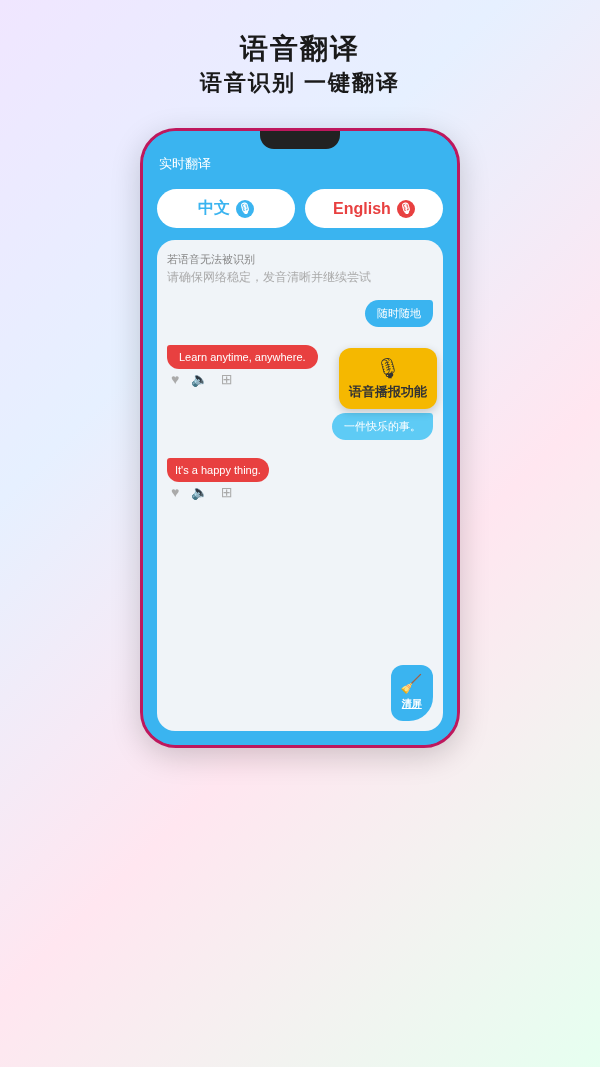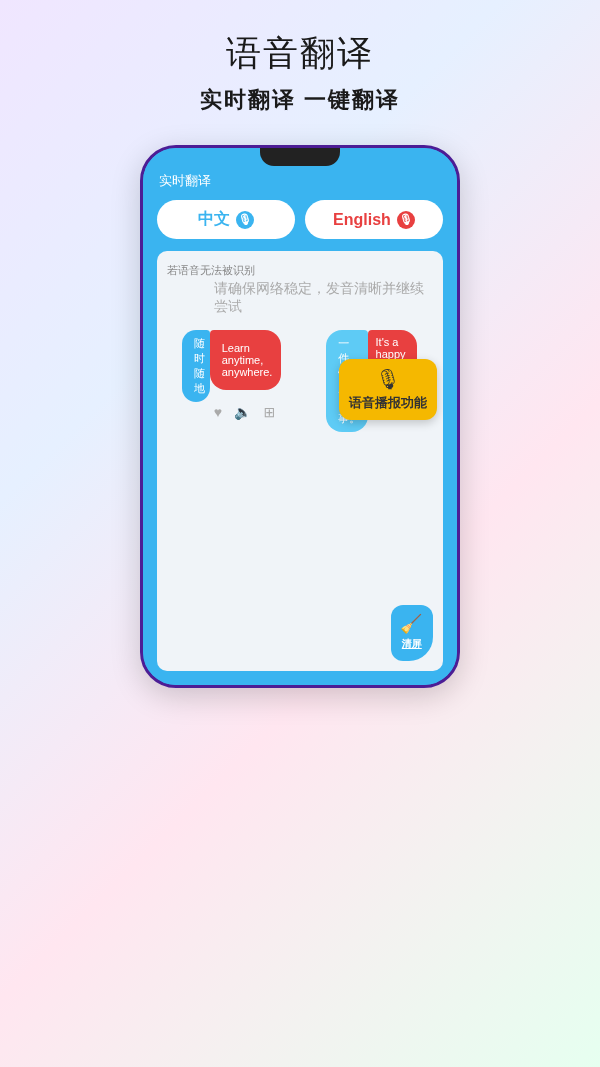--- a/index.html
+++ b/index.html
@@ -11,41 +11,40 @@
       font-family: -apple-system, "PingFang SC", "Helvetica Neue", Arial, sans-serif;
       background: linear-gradient(135deg, #f0e6ff 0%, #e6f0ff 30%, #ffe6f0 60%, #e6fff0 100%);
       display: flex;
       flex-direction: column;
       align-items: center;
       justify-content: flex-start;
       padding-top: 30px;
     }
 
     .page-title {
-      font-size: 35px;
-      font-weight: 400;
+      font-size: 28px;
+      font-weight: 700;
       color: #1a1a1a;
-      margin-bottom: 8px;
       letter-spacing: 2px;
     }
 
     .page-subtitle {
       font-size: 22px;
       font-weight: 600;
       color: #1a1a1a;
       margin-bottom: 30px;
       letter-spacing: 2px;
     }
 
     .phone-wrapper {
       width: 320px;
-      height: 543px;
+      height: 620px;
       background: #3ab4f0;
       border-radius: 36px;
-      border: 3px solid #4c1d95;
+      border: 3px solid #be185d;
       overflow: hidden;
       position: relative;
       box-shadow: 0 8px 30px rgba(0,0,0,0.18);
     }
 
     .phone-inner {
       width: 100%;
       height: 100%;
       background: #3ab4f0;
       border-radius: 33px;
@@ -92,20 +91,21 @@
       background: #fff;
       border-radius: 22px;
       padding: 9px 12px;
       display: flex;
       align-items: center;
       justify-content: center;
       gap: 6px;
       font-size: 16px;
       font-weight: 600;
       cursor: pointer;
+      margin-top: 6px;
     }
 
     .lang-btn.zh {
       color: #3ab4f0;
     }
 
     .lang-btn.en {
       color: #e84040;
     }
 
@@ -124,43 +124,43 @@
       color: white;
     }
 
     .mic-icon.red {
       background: #e84040;
       color: white;
     }
 
     .chat-area {
       background: #f0f4f8;
-      border-radius: 10px;
+      border-radius: 18px;
       flex: 1;
       padding: 12px 10px;
       overflow: hidden;
       position: relative;
     }
 
     .error-msg {
       font-size: 11px;
       color: #888;
       margin-bottom: 2px;
     }
 
     .error-sub {
-      font-size: 14px;
+      font-size: 12px;
       color: #aaa;
       margin-bottom: 14px;
-      margin-left: 47px;
     }
 
     .chat-messages {
       display: flex;
-      gap: 0;
+      flex-direction: column;
+      gap: 16px;
     }
 
     .bubble-row {
       display: flex;
       flex-direction: column;
     }
 
     .bubble-right {
       align-self: flex-end;
       background: #3ab4f0;
@@ -170,24 +170,24 @@
       font-size: 11px;
       max-width: 65%;
       margin-bottom: 2px;
     }
 
     .bubble-left-red {
       align-self: flex-start;
       background: #e84040;
       color: #fff;
       border-radius: 4px 16px 16px 16px;
-      padding: 12px 12px;
+      padding: 6px 12px;
       font-size: 11px;
       max-width: 75%;
-      margin-bottom: 14px;
+      margin-bottom: 2px;
     }
 
     .action-icons {
       display: flex;
       gap: 12px;
       align-self: flex-start;
       margin-left: 4px;
       margin-bottom: 10px;
       color: #aaa;
       font-size: 14px;
@@ -268,21 +268,21 @@
       color: white;
       font-weight: 600;
       text-decoration: underline;
     }
   </style>
 </head>
 <body>
 
 <h1 class="page-title">语音翻译</h1>
 
-<p class="page-subtitle">实时翻译 一键翻译</p>
+<p class="page-subtitle">语音识别 一键翻译</p>
 
 <div class="phone-wrapper">
   <div class="phone-inner">
     <div class="phone-notch"></div>
 
     <div class="phone-content">
       <div class="app-header">实时翻译</div>
 
       <div class="lang-buttons">
         <div class="lang-btn zh">

